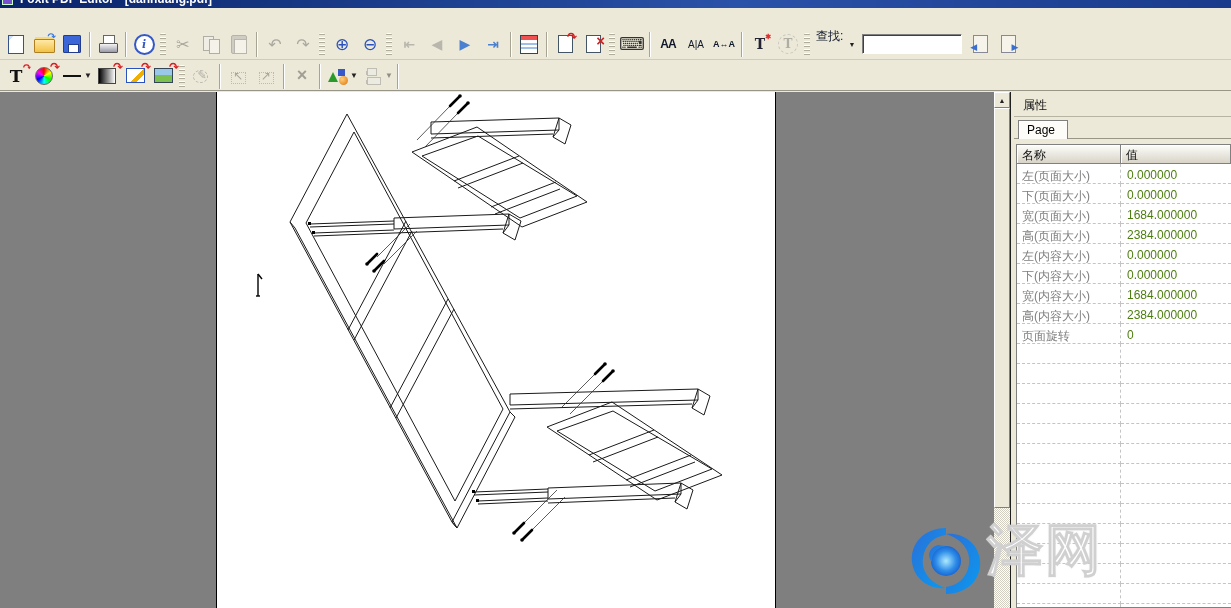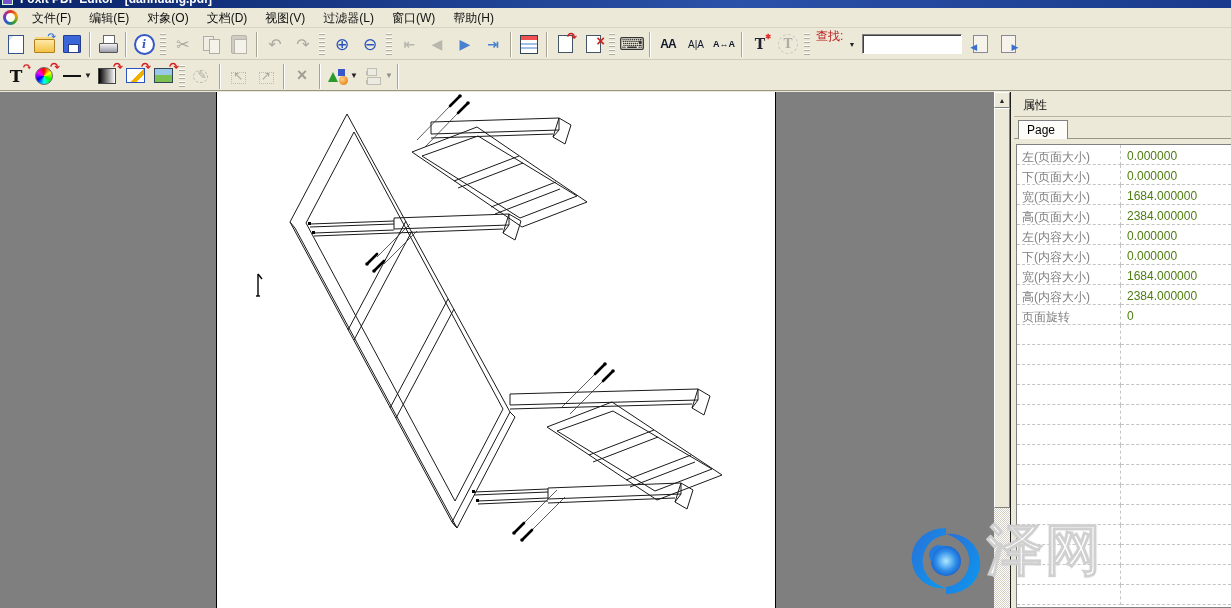--- a/index.html
+++ b/index.html
@@ -73,21 +73,21 @@
   .i-grpl::before,.i-grpr::before{content:"";position:absolute;left:5px;top:8px;width:13px;height:10px;border:1px dotted #788}
   .i-delobj{font-size:18px;color:#445;font-weight:bold}
   .i-shapes{background:linear-gradient(#3858c8,#3858c8) 12px 5px/7px 7px no-repeat}
   .i-shapes::before{content:"";position:absolute;left:2px;top:8px;border-left:5px solid transparent;border-right:5px solid transparent;border-bottom:10px solid #2a9a2a}
   .i-shapes::after{content:"";position:absolute;right:2px;top:12px;width:9px;height:9px;border-radius:50%;background:radial-gradient(circle at 35% 35%,#ffd080,#e07000)}
   .i-align::before{content:"";position:absolute;left:6px;top:4px;width:8px;height:6px;border:1px solid #889;background:#eee;box-shadow:-3px 1px 0 -2px #889}
   .i-align::after{content:"";position:absolute;left:6px;top:13px;width:12px;height:6px;border:1px solid #889;background:#eee;box-shadow:-3px 1px 0 -2px #889}
 
   
   .findgrp{display:flex;align-items:center}
-  .find-label{font-size:12px;color:#b91c1c;margin:0 2px 16px 3px}
+  .find-label{font-size:12px;color:#0f172a;margin:0 2px 16px 3px}
   .find-dd{width:13px;height:18px;display:flex;align-items:center;justify-content:center;font-size:8px;color:#222}
   .find-input{width:100px;height:20px;border:1px solid;border-color:#808080 #fff #fff #808080;box-shadow:inset 1px 1px 0 #404040;background:#fff;font-size:12px;padding:0 3px;margin:0 4px}
 
   
   .main{position:absolute;left:0;top:92px;width:1231px;height:516px}
   .canvas{position:absolute;left:0;top:0;width:994px;height:516px;background:#7f7f7f;overflow:hidden}
   .page{position:absolute;left:216px;top:0;width:560px;height:518px;background:#fff;border-left:1px solid #000;border-right:1px solid #000}
 
   
   .vscroll{position:absolute;left:994px;top:0;width:16px;height:516px;background:repeating-conic-gradient(#fff 0% 25%,#d2cec2 25% 50%) 0 0/2px 2px}
@@ -116,24 +116,20 @@
 </head>
 <body>
 
 <div class="window">
 
   <div class="titlebar">
     <span class="ticon"></span>
     <span class="ttext">Foxit PDF Editor - [danhuang.pdf]</span>
   </div>
 
-  <div class="menubar">
-    <span class="appicon"></span>
-    <span id="menu-items"><span class="menu-item">文件(F)</span><span class="menu-item">编辑(E)</span><span class="menu-item">对象(O)</span><span class="menu-item">文档(D)</span><span class="menu-item">视图(V)</span><span class="menu-item">过滤器(L)</span><span class="menu-item">窗口(W)</span><span class="menu-item">帮助(H)</span></span>
-  </div>
 
   <div class="tb tb1">
     <span id="tb1-groups" style="display:flex;align-items:center">
         <span class="tbtn">
           <span class="ic i-new"></span>
         </span>
         <span class="tbtn">
           <span class="ic i-open"></span>
         </span>
         <span class="tbtn">
@@ -392,20 +388,24 @@
     </div>
 
     <div class="splitter"></div>
 
     <div class="panel">
       <div class="panel-title">属性</div>
       <div class="ptab-row">
         <span class="ptab">Page</span>
       </div>
       <div class="ptable">
+        <div class="phead">
+          <span class="phcell c1">名称</span>
+          <span class="phcell c2">值</span>
+        </div>
         <div id="prop-rows">
             <div class="prow">
               <span class="pname">左(页面大小)</span>
               <span class="pval">0.000000</span>
             </div>
             <div class="prow">
               <span class="pname">下(页面大小)</span>
               <span class="pval">0.000000</span>
             </div>
             <div class="prow">

